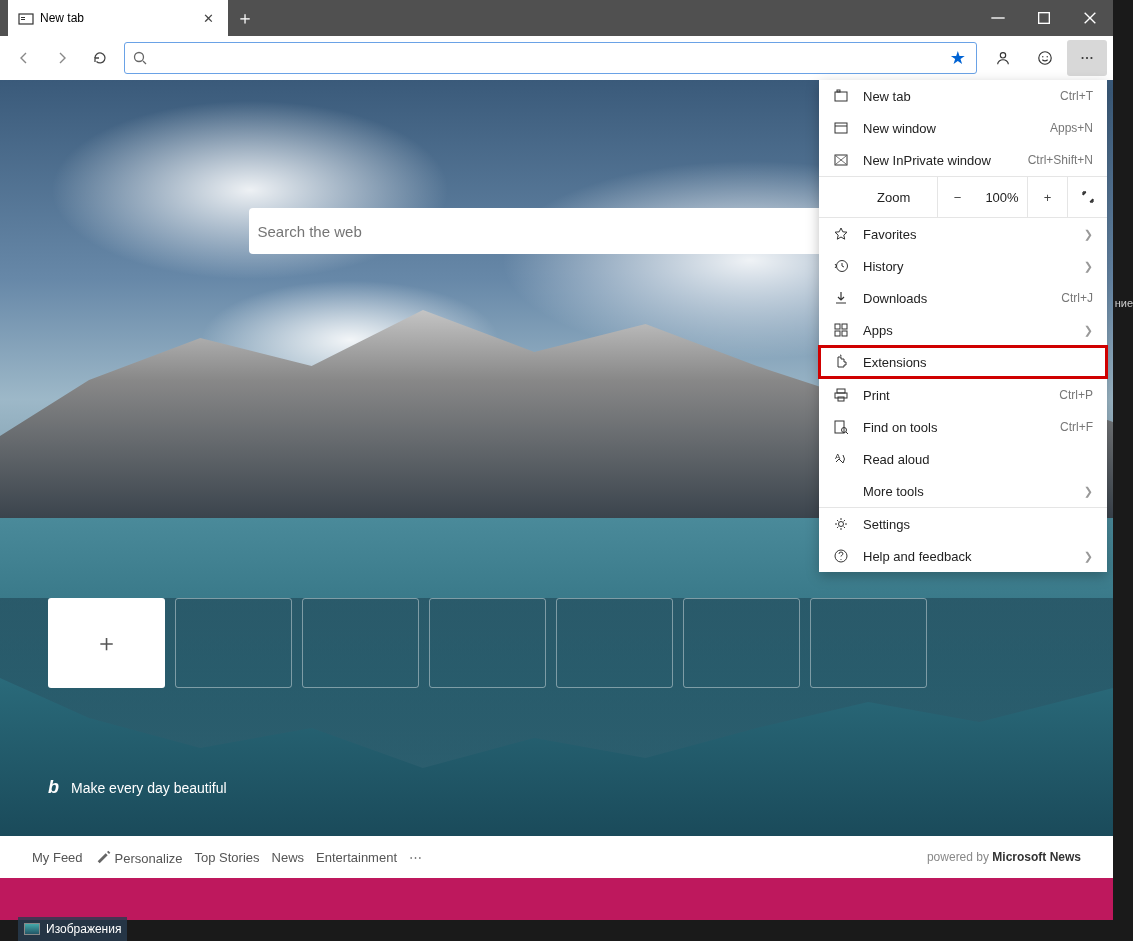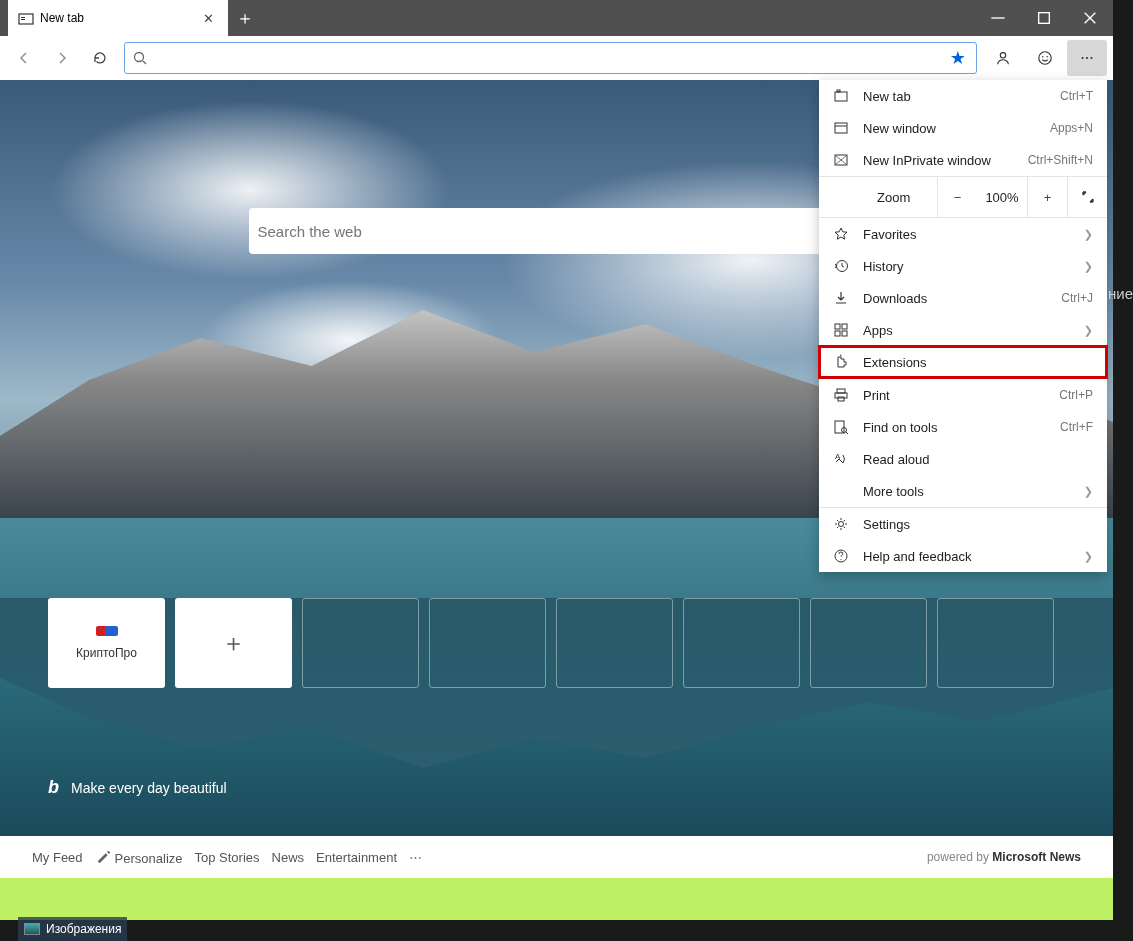--- a/index.html
+++ b/index.html
@@ -1,17 +1,17 @@
 <!DOCTYPE html>
 <html><head>
 <meta charset="utf-8">
 <style>
 * { margin: 0; padding: 0; box-sizing: border-box; font-family: "Segoe UI", Arial, sans-serif; }
 body { width: 1133px; height: 941px; background: #1a1a1a; overflow: hidden; position: relative; }
-.window { width: 1113px; height: 920px; background: #bef264; position: relative; }
+.window { width: 1113px; height: 920px; background: #be185d; position: relative; }
 
 
 .titlebar { height: 36px; background: #505050; display: flex; align-items: stretch; color: #fff; }
 .tabstrip { display: flex; align-items: stretch; flex: 1; padding-left: 8px; }
 .tab { background: #fff; color: #000; display: flex; align-items: center; padding: 0 10px; min-width: 220px; font-size: 12px; gap: 8px; }
 .tab-icon { width: 14px; height: 14px; }
 .tab-title { flex: 1; }
 .tab-close { font-size: 13px; color: #444; cursor: pointer; padding: 2px 4px; }
 .newtab { width: 34px; display: flex; align-items: center; justify-content: center; color: #fff; font-size: 18px; }
 .win-controls { display: flex; }
@@ -70,21 +70,21 @@
 .zoom-row .zbtn { width: 40px; text-align: center; border-left: 1px solid #e5e5e5; height: 100%; display: flex; align-items: center; justify-content: center; color: #444; }
 .zoom-row .zval { width: 50px; text-align: center; }
 .highlight { outline: 3px solid #d00000; outline-offset: -2px; }
 
 
 .taskpeek { position: absolute; bottom: 0; left: 18px; display: flex; align-items: center; gap: 6px; color: #fff; font-size: 12px; padding: 5px 6px; background: rgba(40,60,80,0.8); }
 .taskpeek .ticon { width: 16px; height: 12px; background: linear-gradient(#4aa,#256); border: 1px solid #888; }
 
 
 .sidepeek { position: absolute; top: 80px; right: 0; bottom: 22px; width: 20px; background: #1a1a1a; }
-.sidepeek .hint { position: absolute; top: 205px; right: 0; color: #ccc; font-size: 15px; writing-mode: horizontal-tb; }
+.sidepeek .hint { position: absolute; top: 217px; right: 0; color: #ccc; font-size: 11px; writing-mode: horizontal-tb; }
 
 svg { width: 16px; height: 16px; }
 </style>
 </head>
 <body>
 
 <div class="window">
 
   <div class="titlebar">
     <div class="tabstrip">
@@ -183,24 +183,20 @@
 
     <div class="searchbox">
       <input placeholder="Search the web" style="">
       <span class="sicon"><svg viewBox="0 0 20 20" width="20" height="20">
             <circle cx="8.5" cy="8.5" r="5.5" fill="none" stroke="#2a9ae6" stroke-width="1.8"></circle>
             <line x1="13" y1="13" x2="17" y2="17" stroke="#2a9ae6" stroke-width="1.8"></line>
           </svg></span>
     </div>
 
     <div class="tiles">
-      <div class="tile filled">
-        <div class="tlogo"></div>
-        <span>КриптоПро</span>
-      </div>
       <div class="tile add">＋</div>
       <div class="tile"></div>
       <div class="tile"></div>
       <div class="tile"></div>
       <div class="tile"></div>
       <div class="tile"></div>
       <div class="tile"></div>
     </div>
 
     <div class="tagline">

